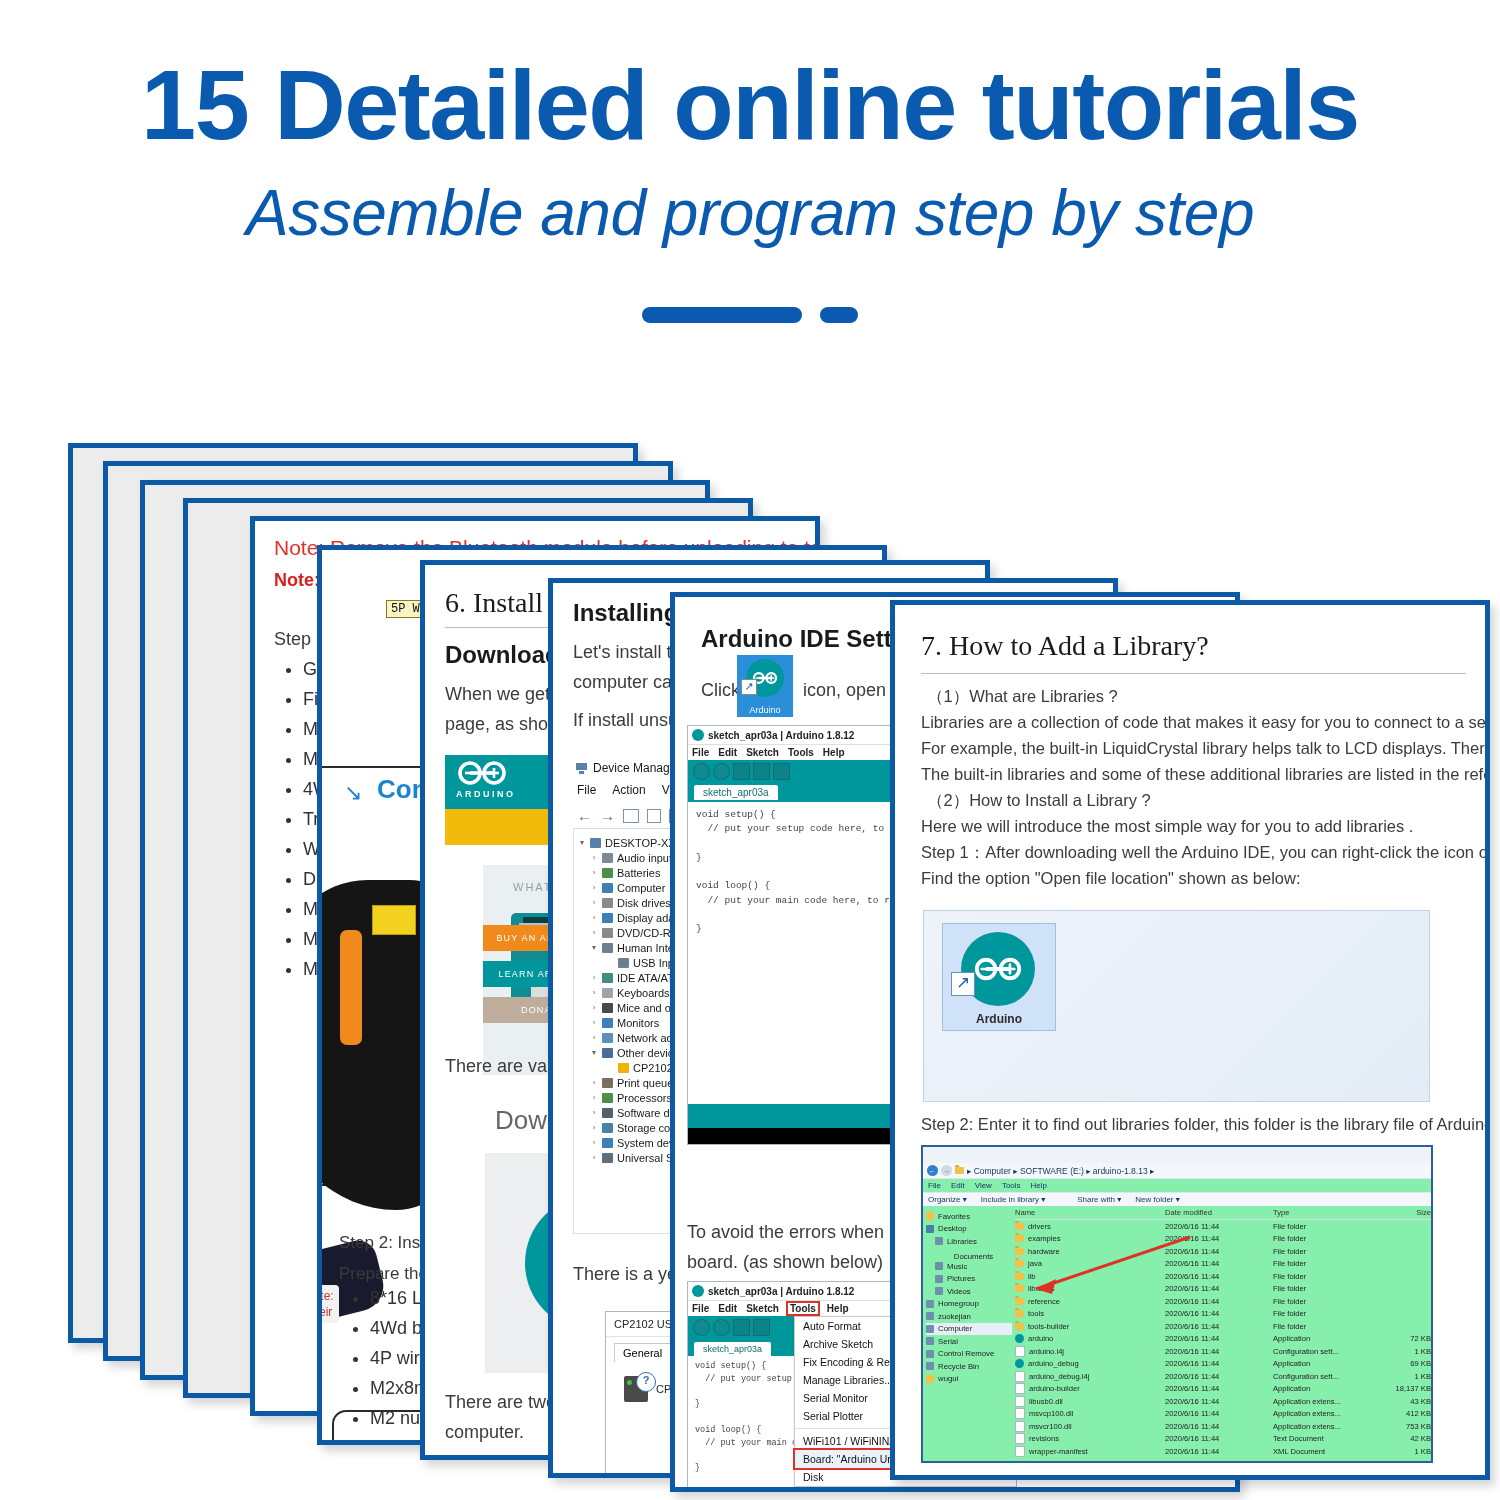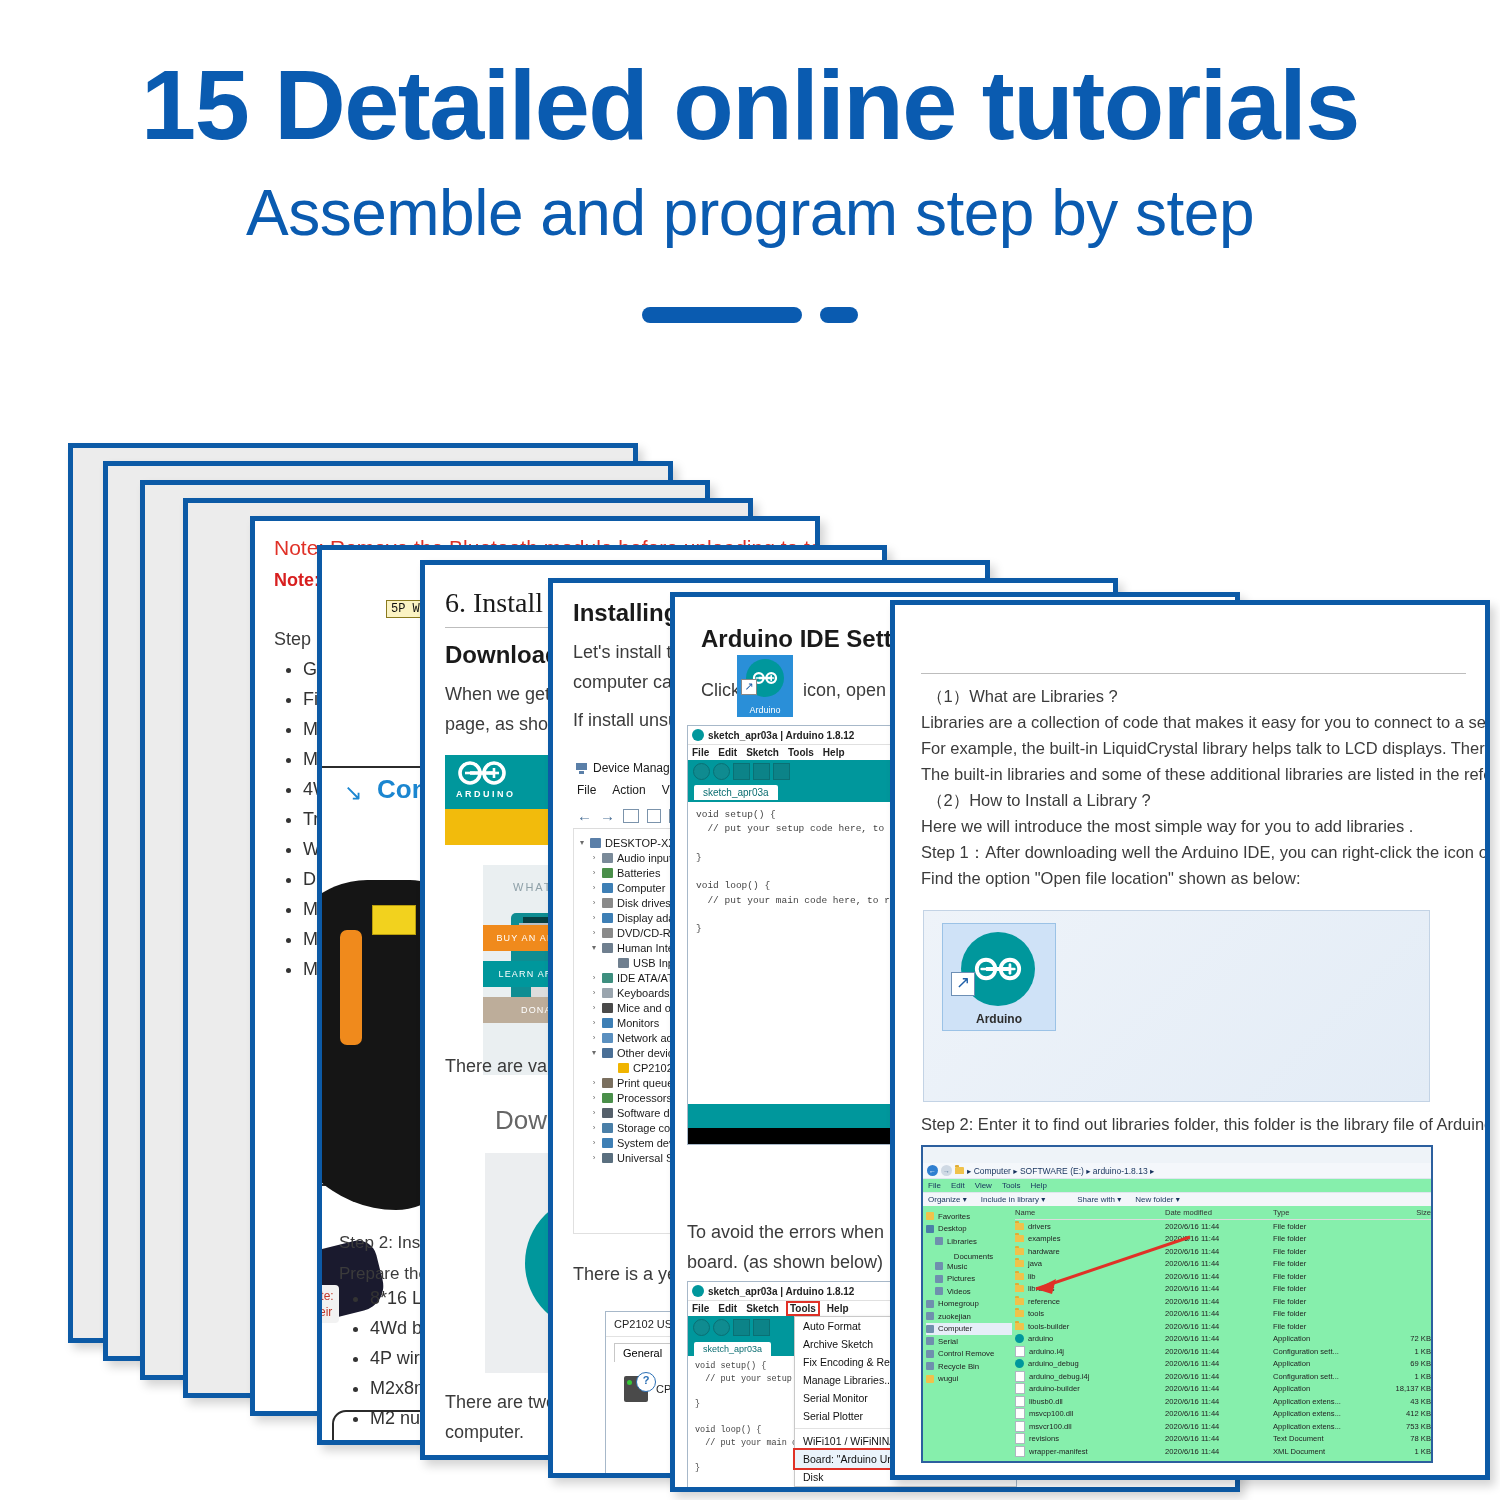--- a/index.html
+++ b/index.html
@@ -13,20 +13,21 @@
   #main-title{
     position:absolute;left:0;top:48px;width:1500px;text-align:center;
     font-family:"Liberation Sans", sans-serif;
     font-size:99px;font-weight:bold;color:#0a5bb0;letter-spacing:-1.5px;
     white-space:nowrap;
   }
   #subtitle{
     position:absolute;left:0;top:176px;width:1500px;text-align:center;
     font-size:64px;font-weight:normal;color:#0a5bb0;letter-spacing:-0.5px;
     white-space:nowrap;
+    font-style:italic;
   }
   #divider{position:absolute;left:0;top:300px;width:1500px;height:30px;
     display:flex;justify-content:center;align-items:center;gap:18px;}
   #divider .bar-long{width:160px;height:16px;border-radius:8px;background:#0a5bb0;}
   #divider .bar-short{width:38px;height:16px;border-radius:8px;background:#0a5bb0;}
 
   
   #stack{position:absolute;left:0;top:0;width:1500px;height:1500px;}
   .sheet{
     position:absolute;background:#ececec;border:5px solid #0c5aa6;
@@ -506,20 +507,21 @@
               <div style="font-size: 10.5px; color: rgb(17, 17, 17); padding: 3px 8px; white-space: nowrap; outline: rgb(224, 49, 39) solid 2px; background: rgb(234, 243, 251);">Board: "Arduino Uno"</div>
               <div style="font-size: 10.5px; color: rgb(17, 17, 17); padding: 3px 8px; white-space: nowrap;">Disk</div>
             </div>
         </div>
       </div>
     </div>
   </div>
 
   <div class="sheet white" style="left:890px;top:600px;width:600px;height:880px;">
     <div class="inner">
+      <div class="serif-h" style="position:absolute;left:26px;top:25px;font-size:28px;white-space:nowrap;">7. How to Add a Library?</div>
       <div class="hr" style="left:26px;top:68px;width:545px;"></div>
 
       <div class="doc" style="left:32px;top:80px;font-size:16.5px;white-space:nowrap;">（1）What are Libraries ?</div>
       <div class="doc" style="left:26px;top:106px;font-size:16.5px;white-space:nowrap;">Libraries  are a collection of code that makes it easy for you to connect to a sensor, display, module, etc.</div>
       <div class="doc" style="left:26px;top:132px;font-size:16.5px;white-space:nowrap;">For example, the built-in LiquidCrystal library helps talk to LCD displays. There are hundreds of additional libraries available.</div>
       <div class="doc" style="left:26px;top:158px;font-size:16.5px;white-space:nowrap;">The built-in libraries and some of these additional libraries are listed in the reference.</div>
       <div class="doc" style="left:32px;top:184px;font-size:16.5px;white-space:nowrap;">（2）How to Install a Library ?</div>
       <div class="doc" style="left:26px;top:210px;font-size:16.5px;white-space:nowrap;">Here we will introduce the most simple way for you to add libraries .</div>
       <div class="doc" style="left:26px;top:236px;font-size:16.5px;white-space:nowrap;">Step 1：After downloading well the Arduino IDE, you can right-click the icon of Arduino IDE.</div>
       <div class="doc" style="left:26px;top:262px;font-size:16.5px;white-space:nowrap;">Find the option "Open file location" shown as below:</div>
@@ -777,21 +779,21 @@
                   <span class="c-type">Application extens...</span>
                   <span class="c-size">753 KB</span>
                 </div>
                 <div class="exp-row">
                   <span class="c-name">
                     <span class="fileico"></span>
                     <span>revisions</span>
                   </span>
                   <span class="c-date">2020/6/16 11:44</span>
                   <span class="c-type">Text Document</span>
-                  <span class="c-size">78 KB</span>
+                  <span class="c-size">42 KB</span>
                 </div>
                 <div class="exp-row">
                   <span class="c-name">
                     <span class="fileico"></span>
                     <span>wrapper-manifest</span>
                   </span>
                   <span class="c-date">2020/6/16 11:44</span>
                   <span class="c-type">XML Document</span>
                   <span class="c-size">1 KB</span>
                 </div>

